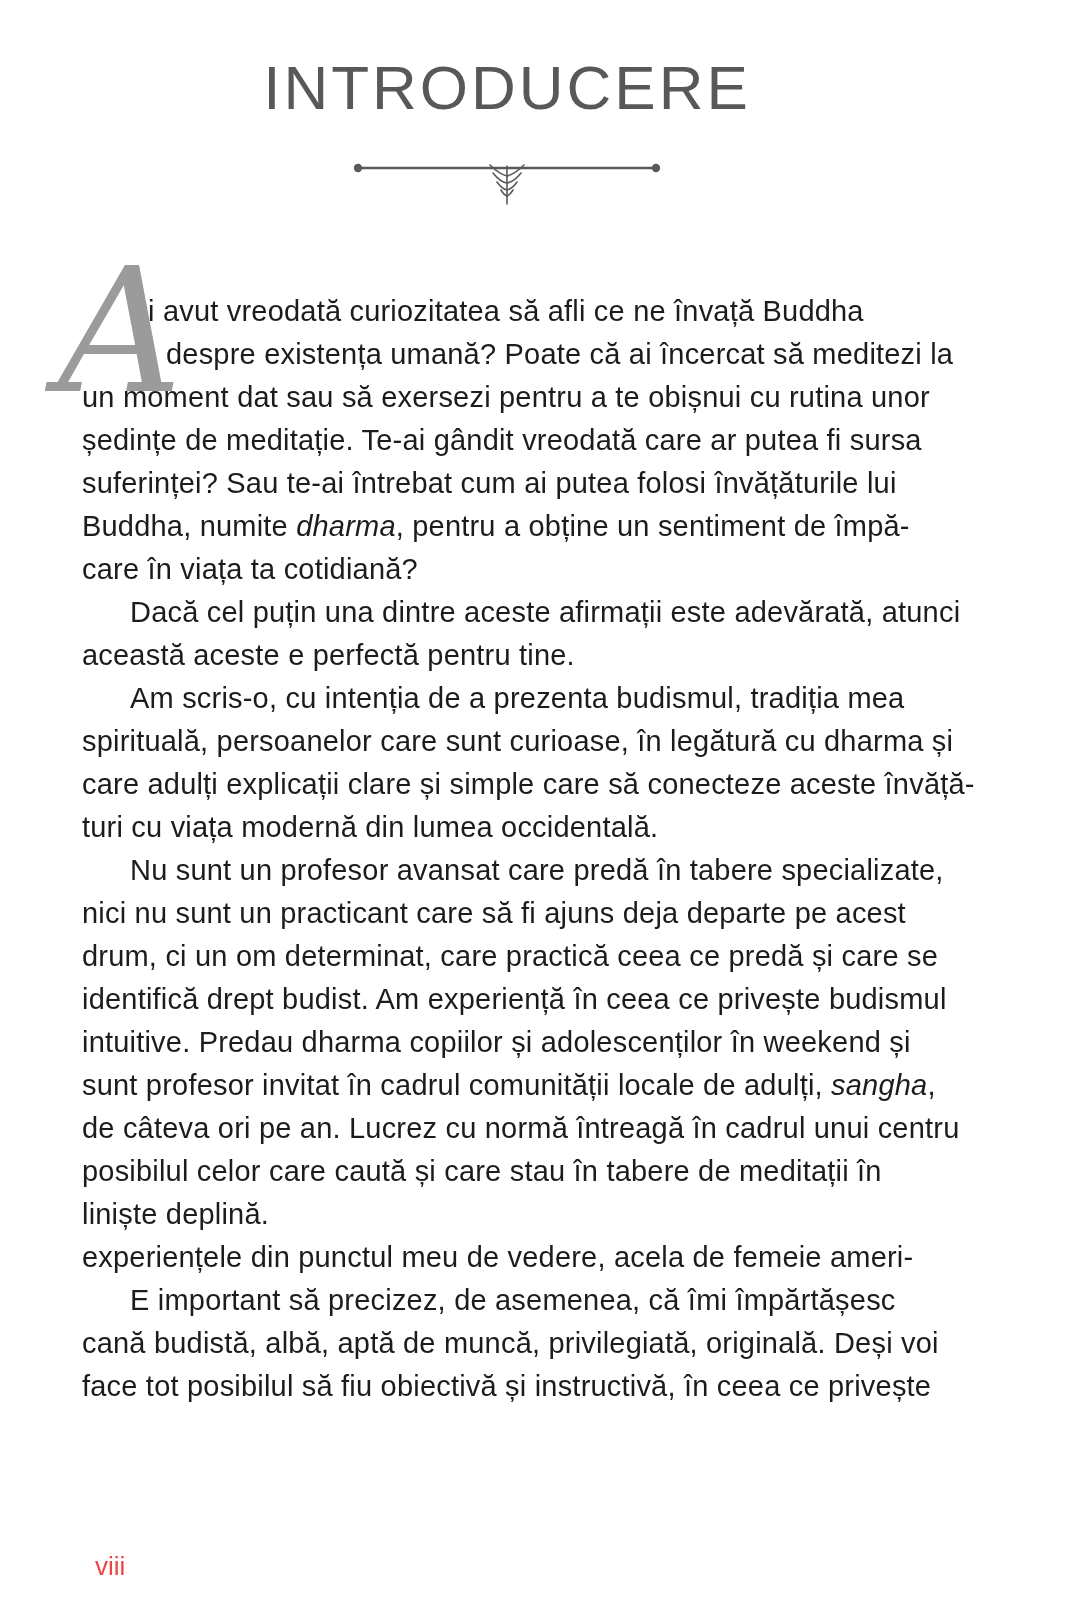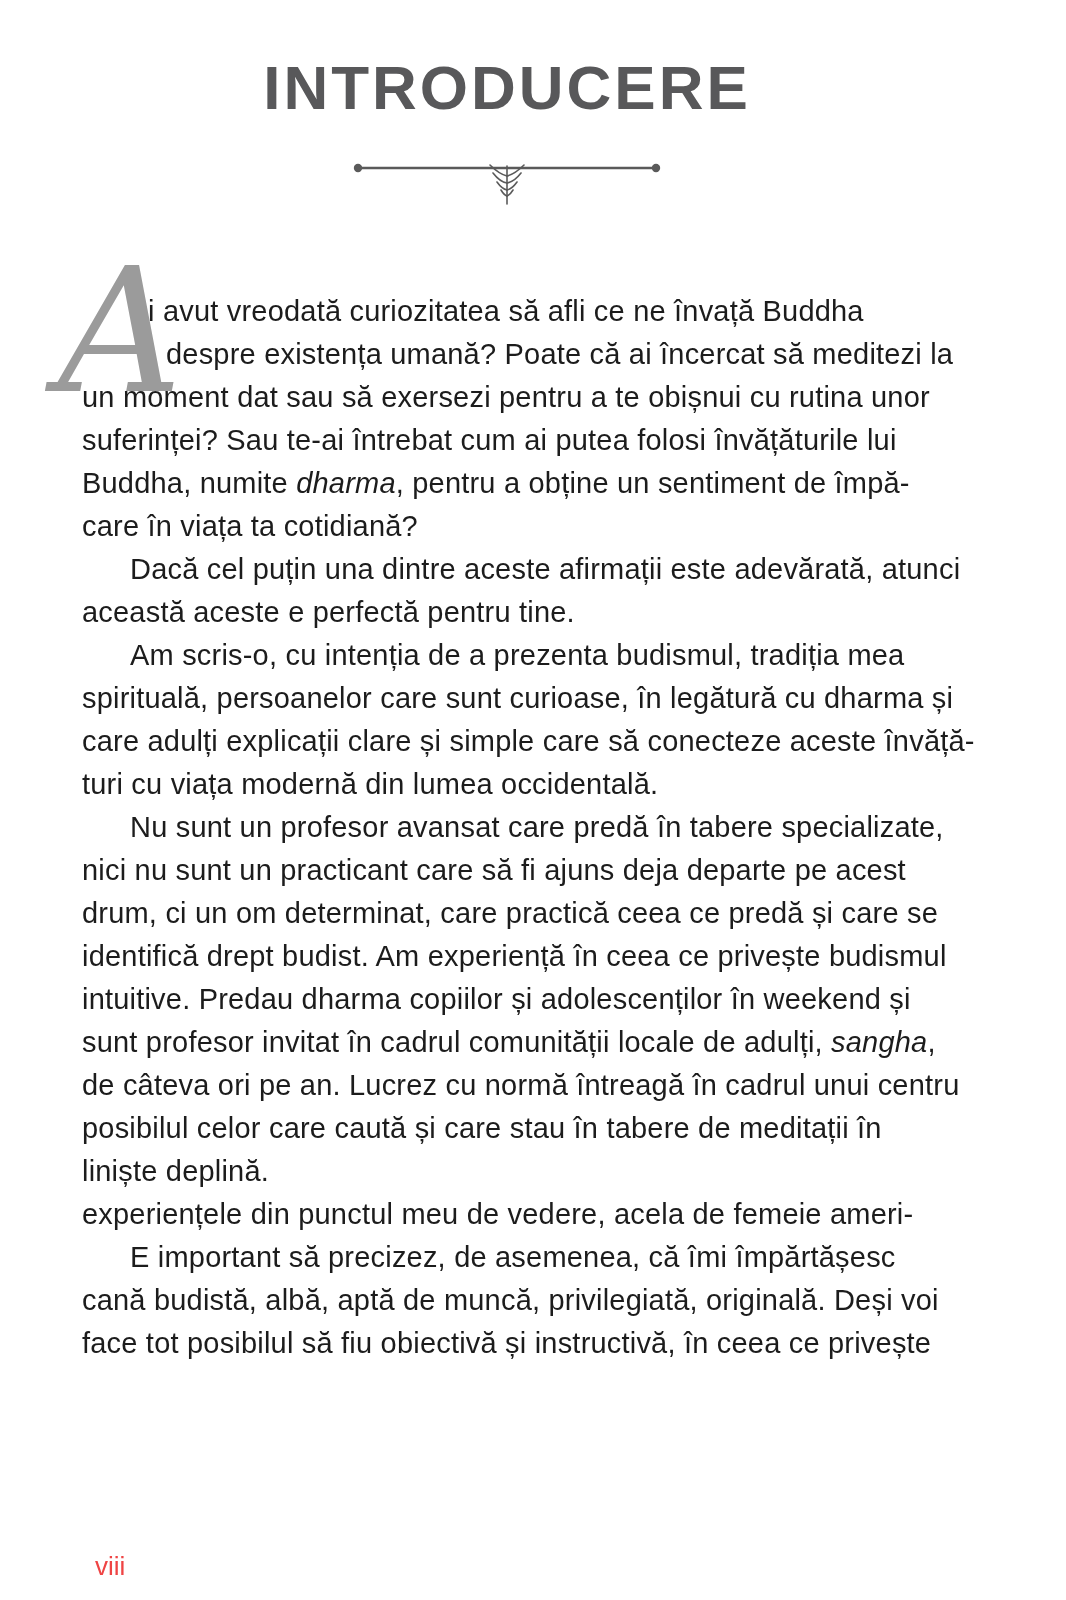--- a/index.html
+++ b/index.html
@@ -14,21 +14,21 @@
     overflow: hidden;
     font-family: "Liberation Sans", sans-serif;
   }
   .page-title {
     position: absolute;
     left: 82px;
     top: 52px;
     width: 850px;
     text-align: center;
     font-family: "Liberation Sans", sans-serif;
-    font-weight: 700;
+    font-weight: 400;
     font-size: 62px;
     letter-spacing: 3px;
     color: #58585a;
     white-space: nowrap;
   }
   .divider {
     position: absolute;
     left: 352px;
     top: 160px;
     width: 310px;
@@ -97,20 +97,21 @@
     </g>
   </svg>
 </div>
 
 <div class="drop-cap">A</div>
 
 <div class="body-text" id="body-text">
     <div class="text-line indent-drop1"><span>i avut vreodată curiozitatea să afli ce ne învață Buddha</span></div>
     <div class="text-line indent-drop2"><span>despre existența umană? Poate că ai încercat să meditezi la</span></div>
     <div class="text-line"><span>un moment dat sau să exersezi pentru a te obișnui cu rutina unor</span></div>
+    <div class="text-line"><span>ședințe de meditație. Te-ai gândit vreodată care ar putea fi sursa</span></div>
     <div class="text-line"><span>suferinței? Sau te-ai întrebat cum ai putea folosi învățăturile lui</span></div>
     <div class="text-line"><span>Buddha, numite </span><span class="it">dharma</span><span>, pentru a obține un sentiment de împă-</span></div>
     <div class="text-line"><span>care în viața ta cotidiană?</span></div>
     <div class="text-line indent-para"><span>Dacă cel puțin una dintre aceste afirmații este adevărată, atunci</span></div>
     <div class="text-line"><span>această aceste e perfectă pentru tine.</span></div>
     <div class="text-line indent-para"><span>Am scris-o, cu intenția de a prezenta budismul, tradiția mea</span></div>
     <div class="text-line"><span>spirituală, persoanelor care sunt curioase, în legătură cu dharma și</span></div>
     <div class="text-line"><span>care adulți explicații clare și simple care să conecteze aceste învăță-</span></div>
     <div class="text-line"><span>turi cu viața modernă din lumea occidentală.</span></div>
     <div class="text-line indent-para"><span>Nu sunt un profesor avansat care predă în tabere specializate,</span></div>

